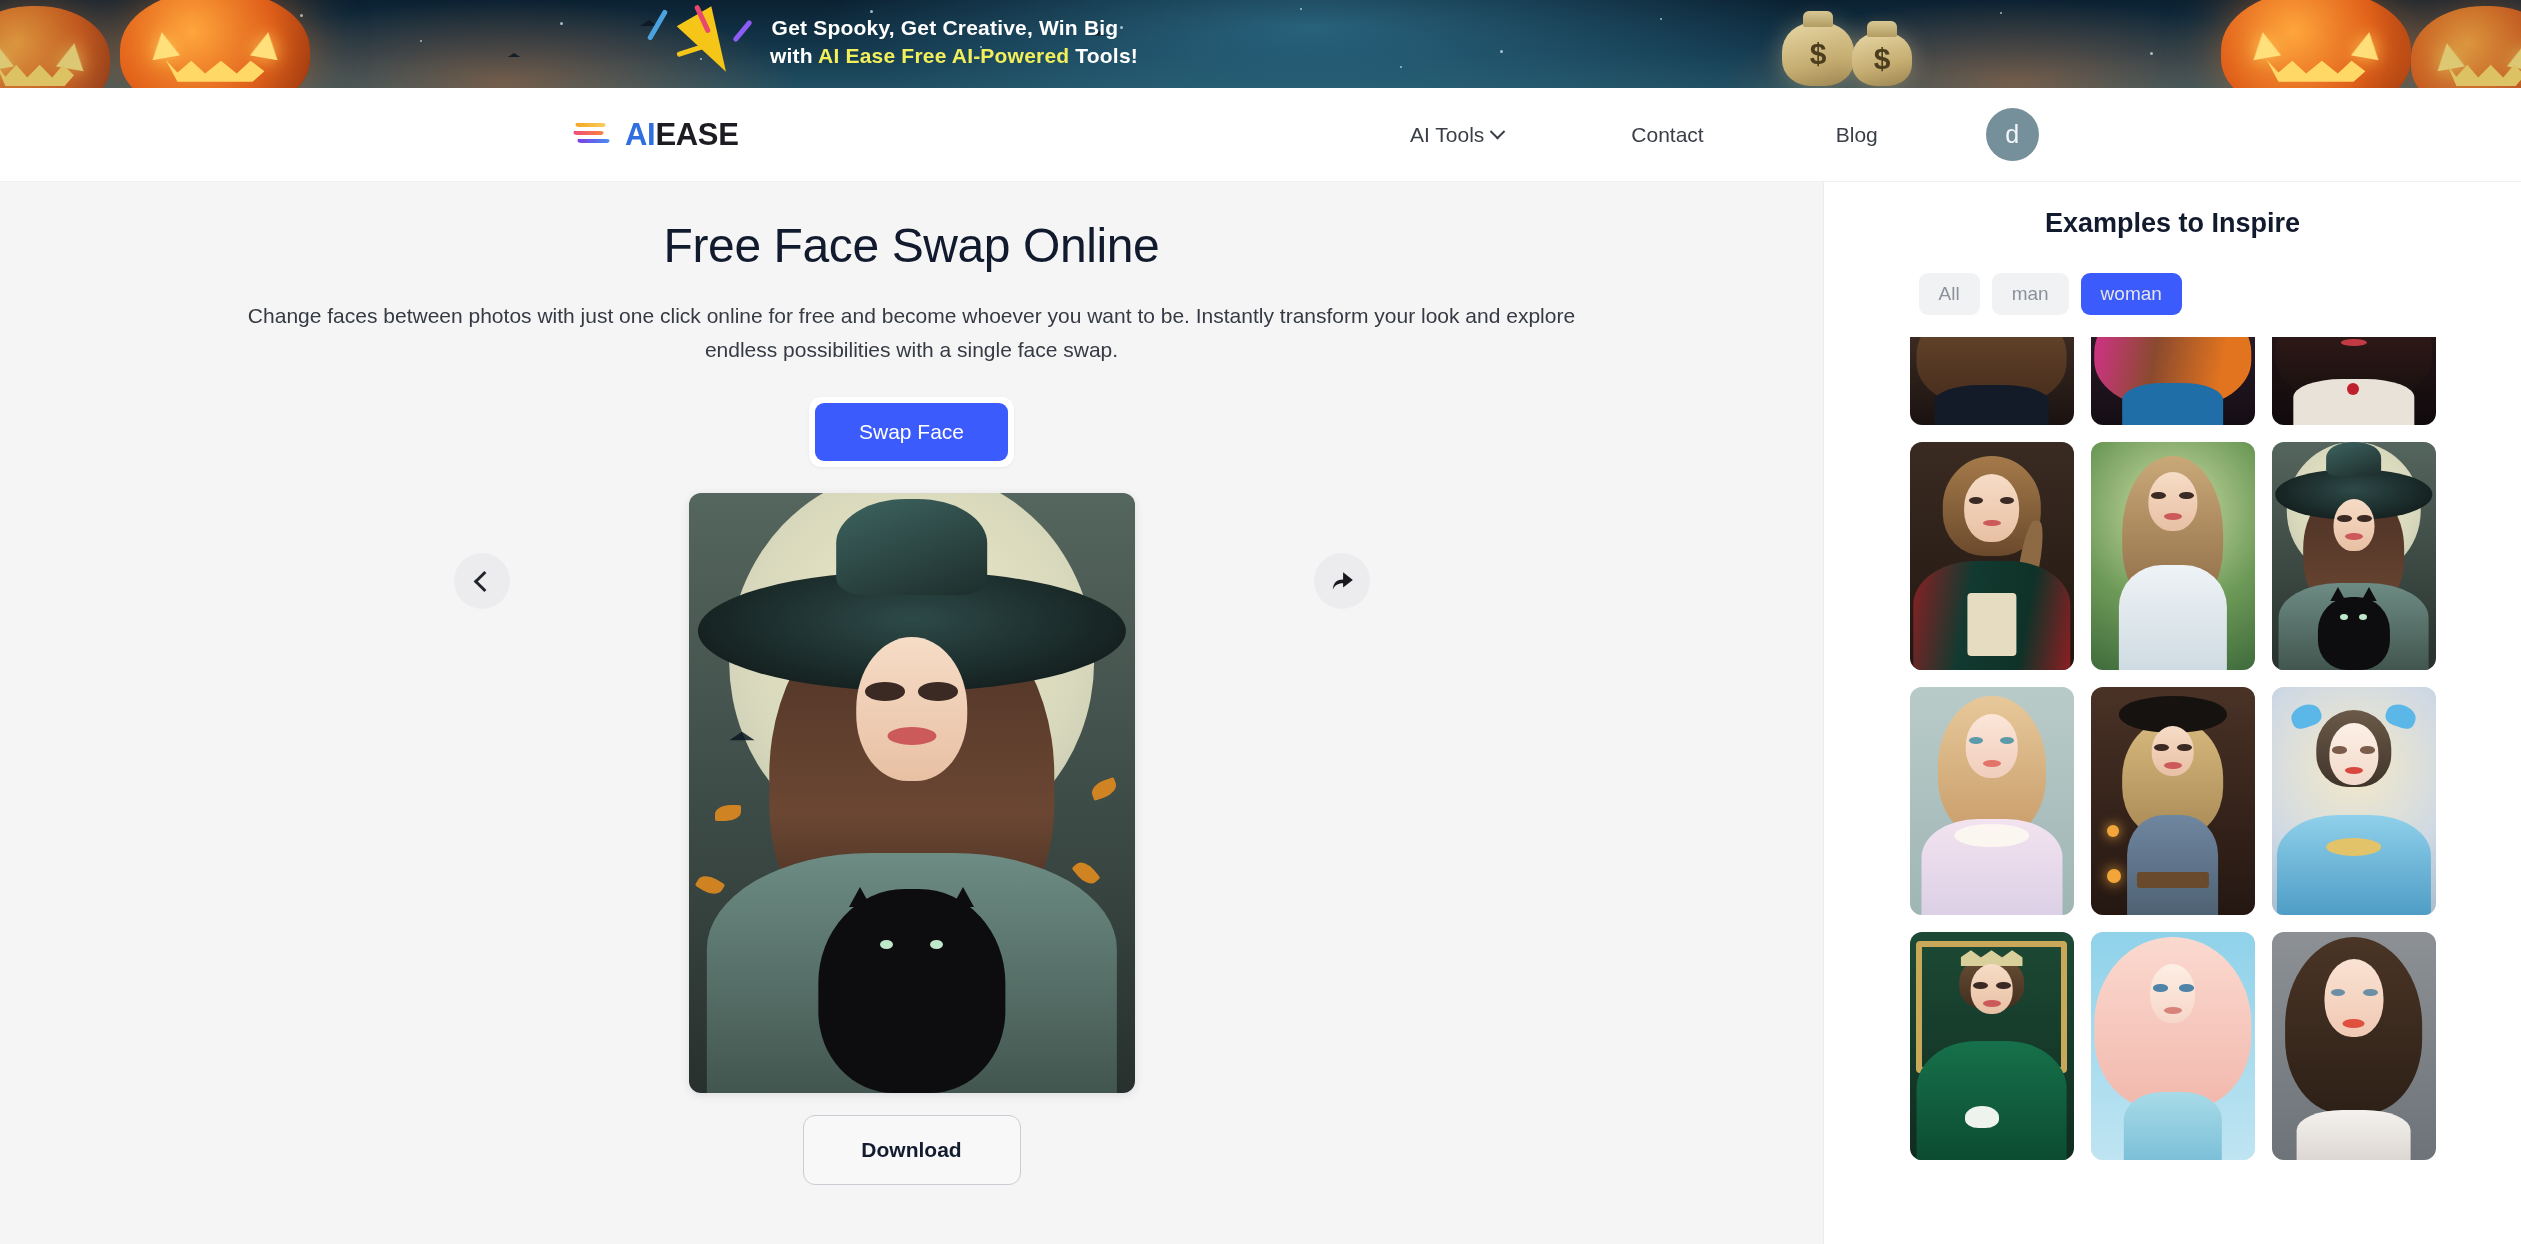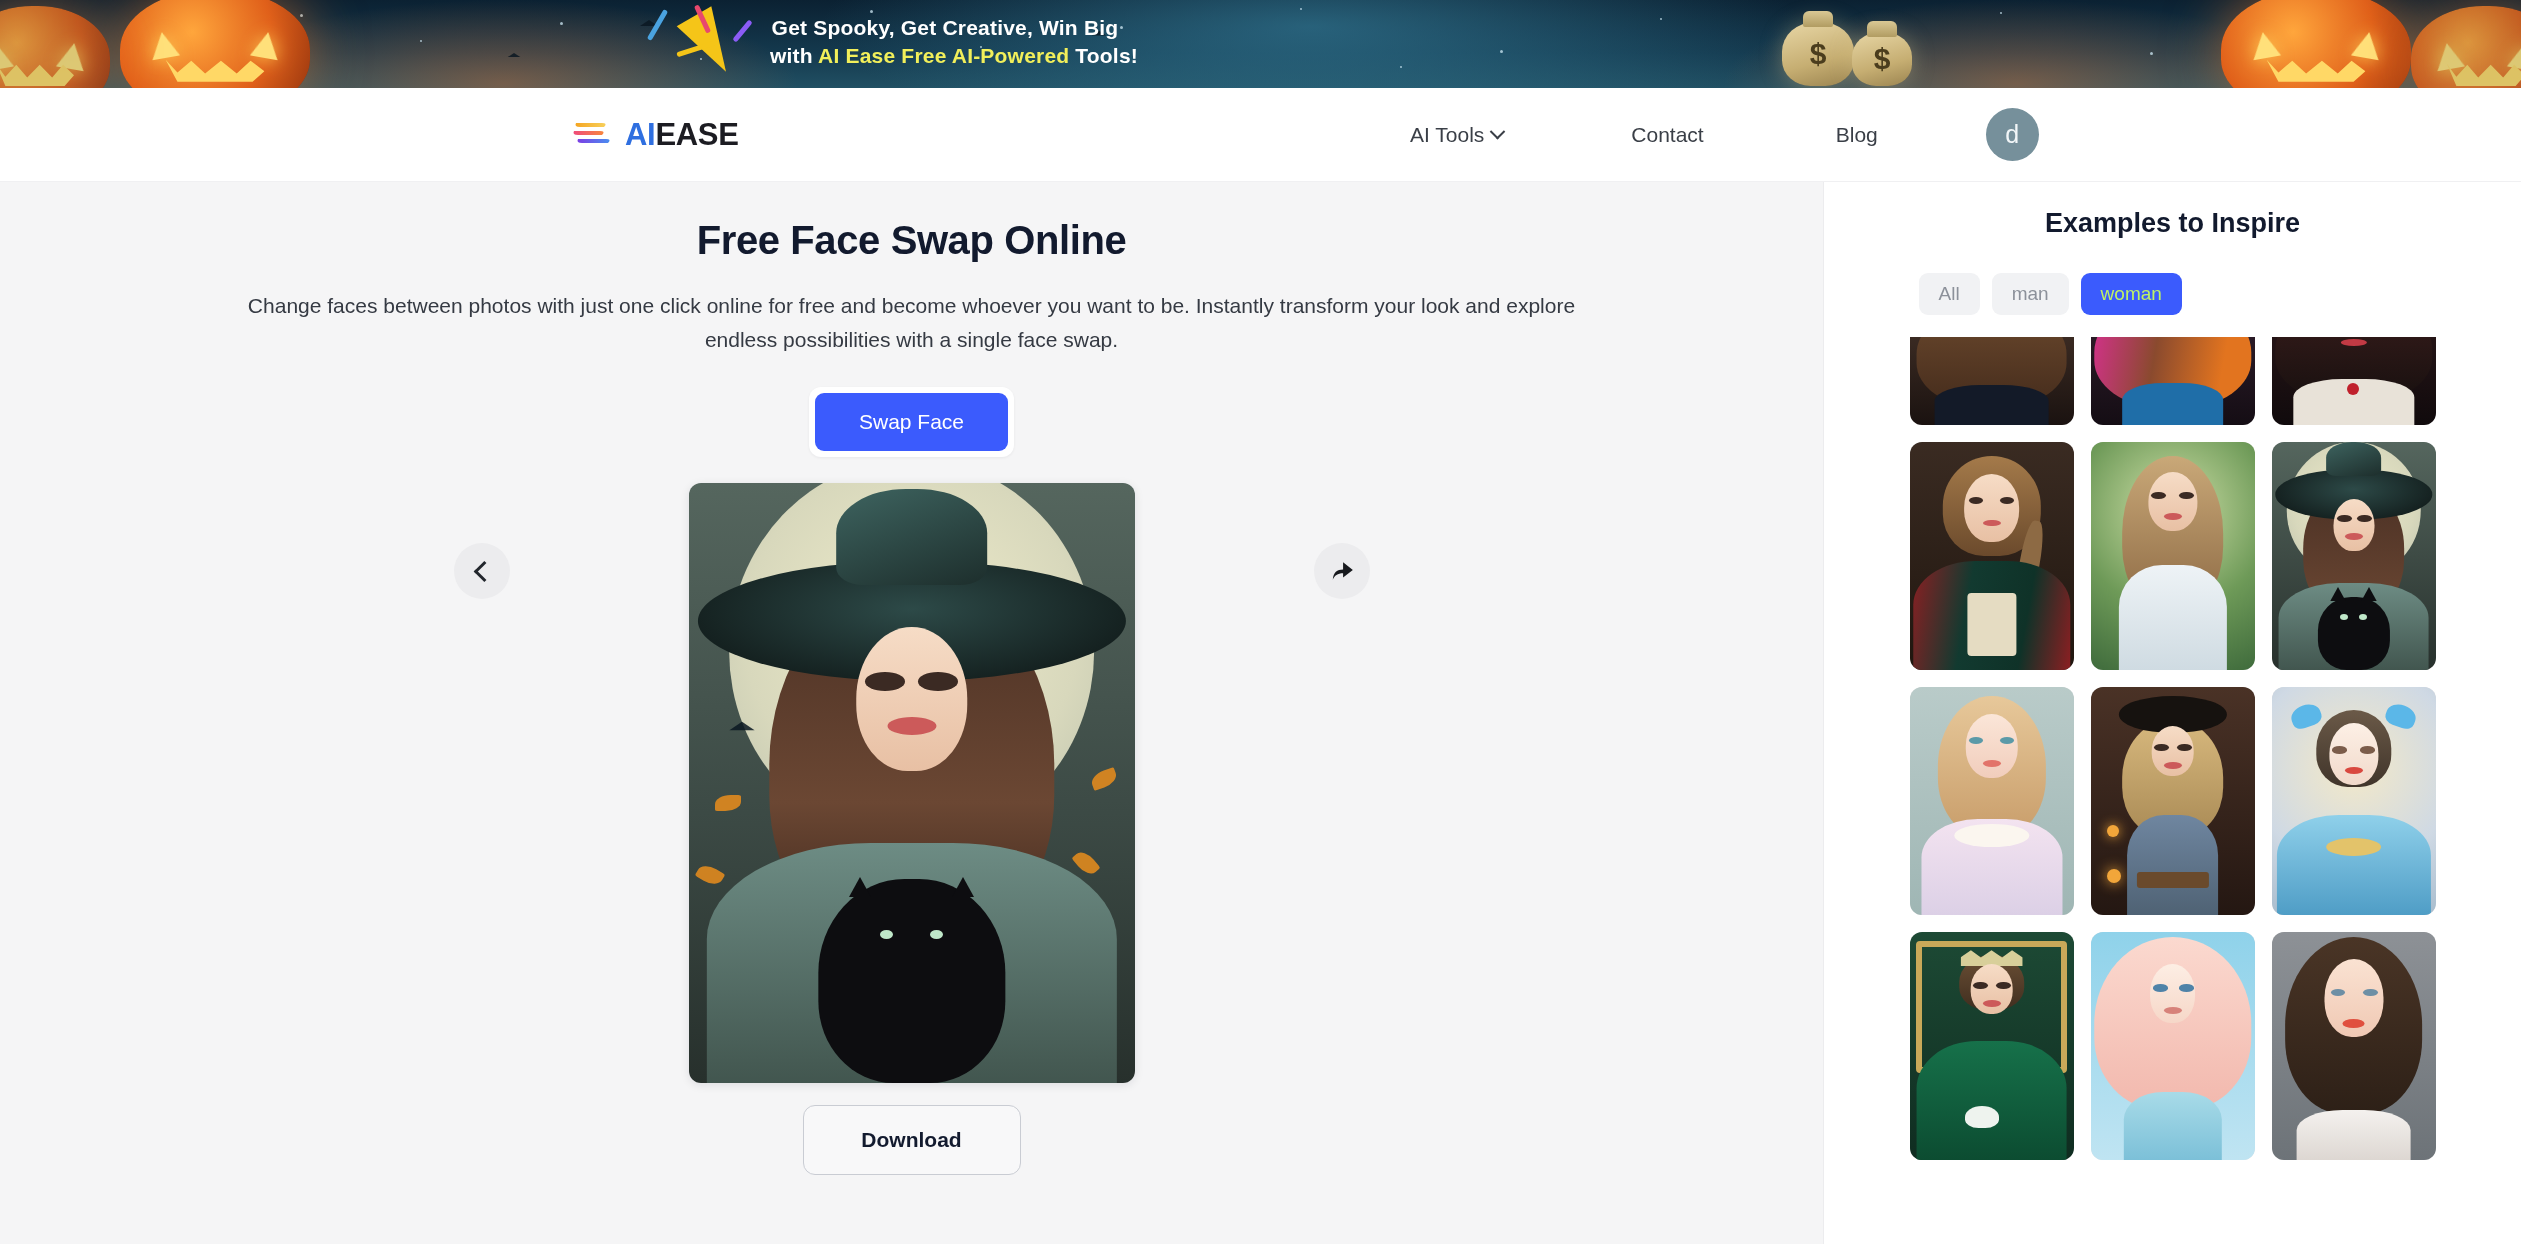--- a/index.html
+++ b/index.html
@@ -162,21 +162,21 @@
 
   
   .main-col {
     width: 1823px; height: 1062px;
     background: #f5f5f6;
     display: flex; flex-direction: column; align-items: center;
     padding-top: 36px;
     position: relative;
   }
   .page-title {
-    font-size: 40px; font-weight: 700; color: #121a2e;
+    font-size: 48px; font-weight: 400; color: #121a2e;
     letter-spacing: -.4px;
   }
   .page-sub {
     margin-top: 26px;
     width: 1380px; text-align: center;
     font-size: 21px; line-height: 1.62; color: #353a43;
   }
   .tab-switch {
     margin-top: 30px;
     background: #ffffff;
@@ -246,21 +246,21 @@
   }
   .chip-row {
     margin-top: 34px;
     width: 508px;
     display: flex; gap: 12px;
   }
   .chip {
     font-size: 19px; padding: 10px 20px; border-radius: 9px;
     background: #f1f2f4; color: #8c919a; cursor: pointer;
   }
-  .chip.active { background: #3b5bfd; color: #bef264; }
+  .chip.active { background: #3b5bfd; color: #e5e5e5; }
 
   .gallery {
     margin-top: 22px;
     width: 508px;
     display: grid;
     grid-template-columns: repeat(3, 164px);
     gap: 17px;
     justify-content: center;
   }
   .thumb {

